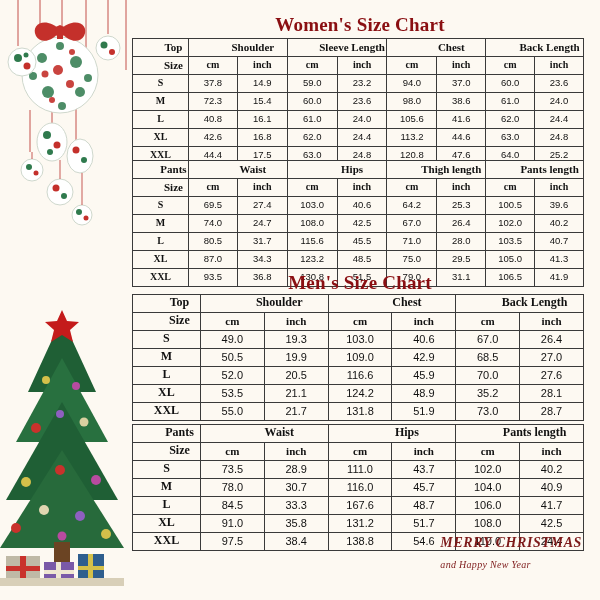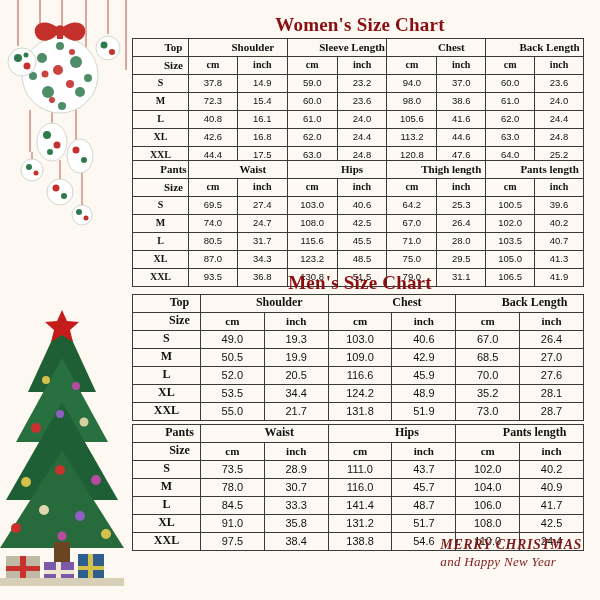--- a/index.html
+++ b/index.html
@@ -115,23 +115,23 @@
   .footer-merry .line1 {
     font-family: "Liberation Serif", serif;
     font-style: italic;
     font-size: 14px;
     letter-spacing: .6px;
     font-weight: bold;
   }
   .footer-merry .line2 {
     font-family: "Liberation Serif", serif;
     font-style: italic;
-    font-size: 13px;
+    font-size: 10px;
     letter-spacing: .3px;
-    margin-top: 1px;
+    margin-top: 8px;
   }
 </style>
 </head>
 <body>
 
 <div class="page">
 
   <div class="ornaments">
     <svg width="140" height="280" viewBox="0 0 140 280" xmlns="http://www.w3.org/2000/svg">
       <g stroke="#b9332f" stroke-width="1" fill="none" opacity="0.85">
@@ -501,21 +501,21 @@
           <td>52.0</td>
           <td>20.5</td>
           <td>116.6</td>
           <td>45.9</td>
           <td>70.0</td>
           <td>27.6</td>
         </tr>
         <tr>
           <td class="sizecell" style="font-size:12px">XL</td>
           <td>53.5</td>
-          <td>34.4</td>
+          <td>21.1</td>
           <td>124.2</td>
           <td>48.9</td>
           <td>35.2</td>
           <td>28.1</td>
         </tr>
         <tr>
           <td class="sizecell" style="font-size:12px">XXL</td>
           <td>55.0</td>
           <td>21.7</td>
           <td>131.8</td>
@@ -569,21 +569,21 @@
           <td>30.7</td>
           <td>116.0</td>
           <td>45.7</td>
           <td>104.0</td>
           <td>40.9</td>
         </tr>
         <tr>
           <td class="sizecell" style="font-size:12px">L</td>
           <td>84.5</td>
           <td>33.3</td>
-          <td>141.4</td>
+          <td>167.6</td>
           <td>48.7</td>
           <td>106.0</td>
           <td>41.7</td>
         </tr>
         <tr>
           <td class="sizecell" style="font-size:12px">XL</td>
           <td>91.0</td>
           <td>35.8</td>
           <td>131.2</td>
           <td>51.7</td>

